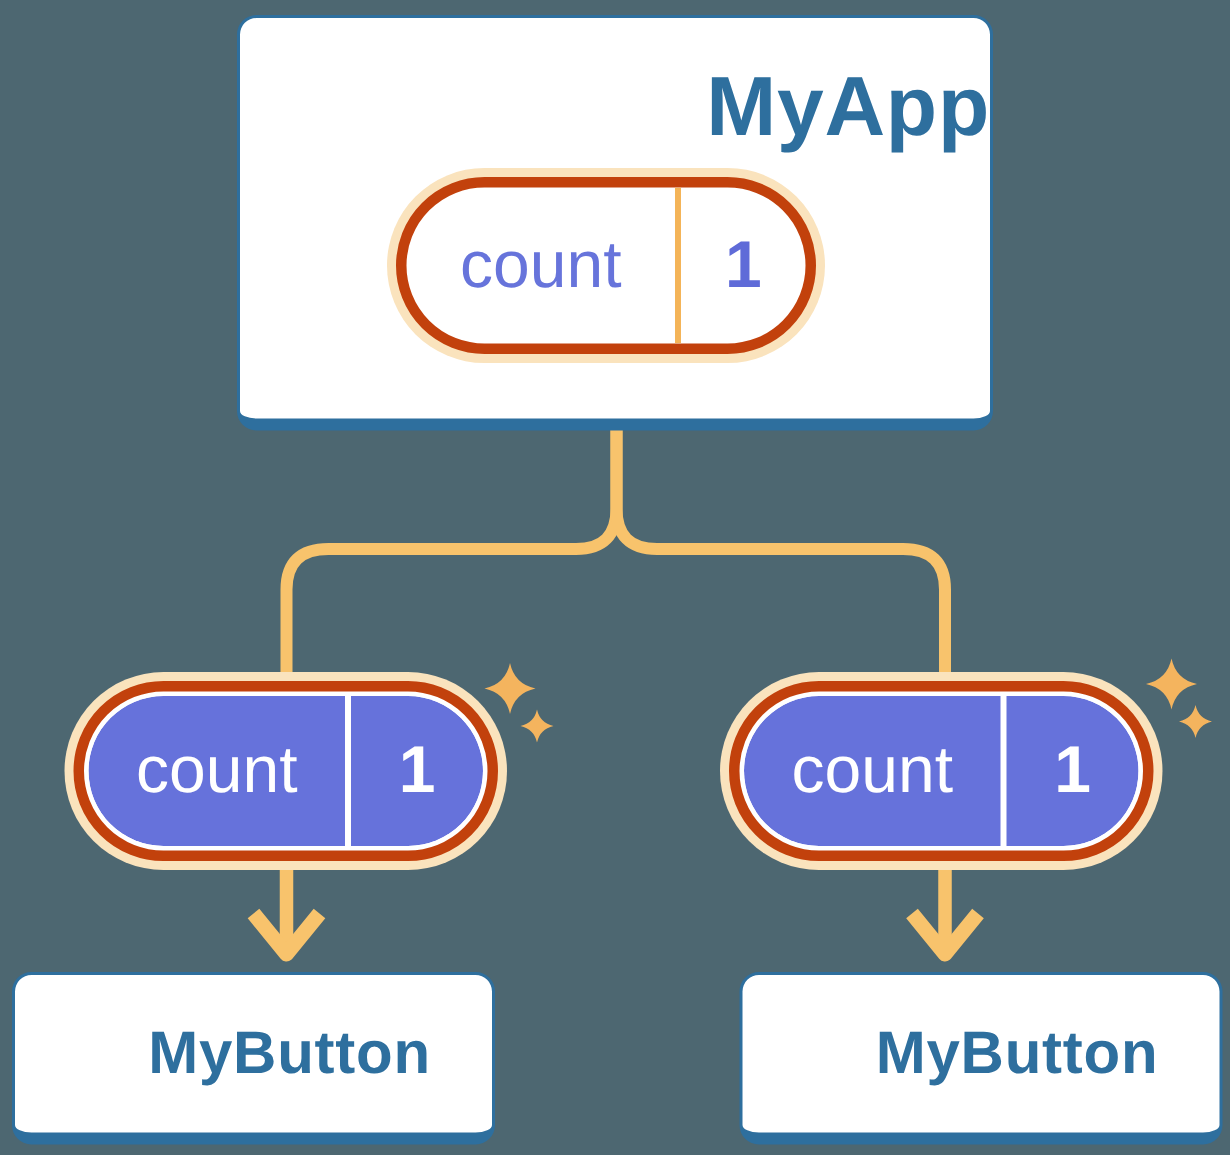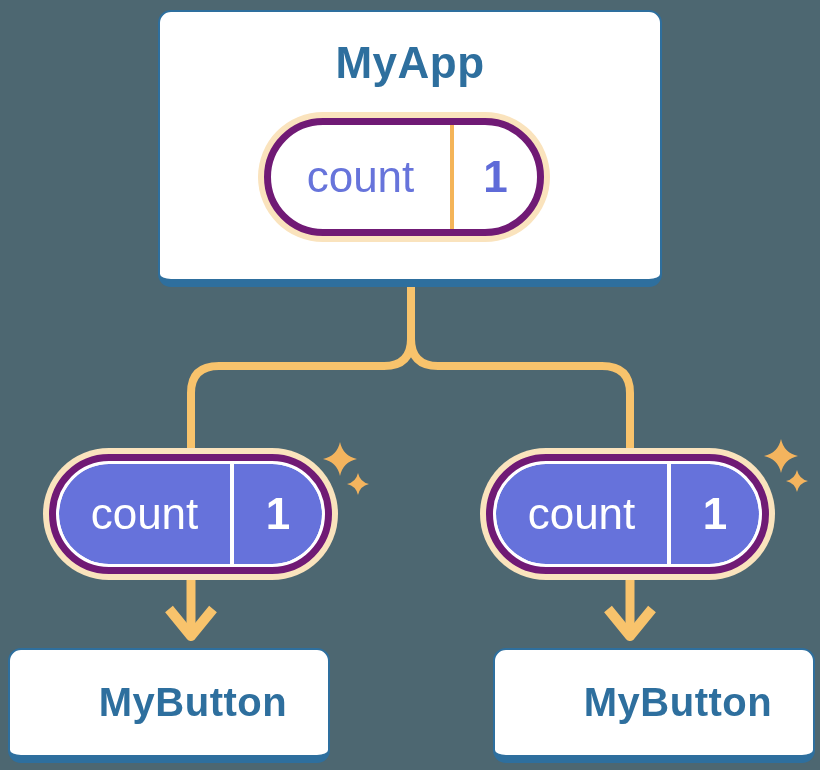--- a/index.html
+++ b/index.html
@@ -37,22 +37,23 @@
   .card-child-left  { left: 8px;   top: 648px; width: 322px; height: 115px; }
   .card-child-right { left: 493px; top: 648px; width: 322px; height: 115px; }
 
   .card-title {
     color: #2E6F9E;
     font-weight: 600;
     text-align: center;
     letter-spacing: 0.5px;
   }
   .card-root .card-title {
-    font-size: 44px;
+    font-size: 56px;
     margin-top: 26px;
+    text-align: right;
   }
   .card-child-left .card-title,
   .card-child-right .card-title {
     font-size: 40px;
     line-height: 104px;
     padding-left: 48px;
   }
 
   
   .pill {
@@ -60,21 +61,21 @@
     z-index: 3;
   }
   .pill-ring {                 
     width: 100%; height: 100%;
     background: #FAE3BD;
     border-radius: 70px;
     padding: 6px;
   }
   .pill-body {                 
     width: 100%; height: 100%;
-    border: 7px solid #701a75;
+    border: 7px solid #c2410c;
     border-radius: 62px;
     background: #FFFFFF;
     display: flex;
     align-items: stretch;
     overflow: hidden;
   }
   .pill-cell {
     display: flex;
     align-items: center;
     justify-content: center;

